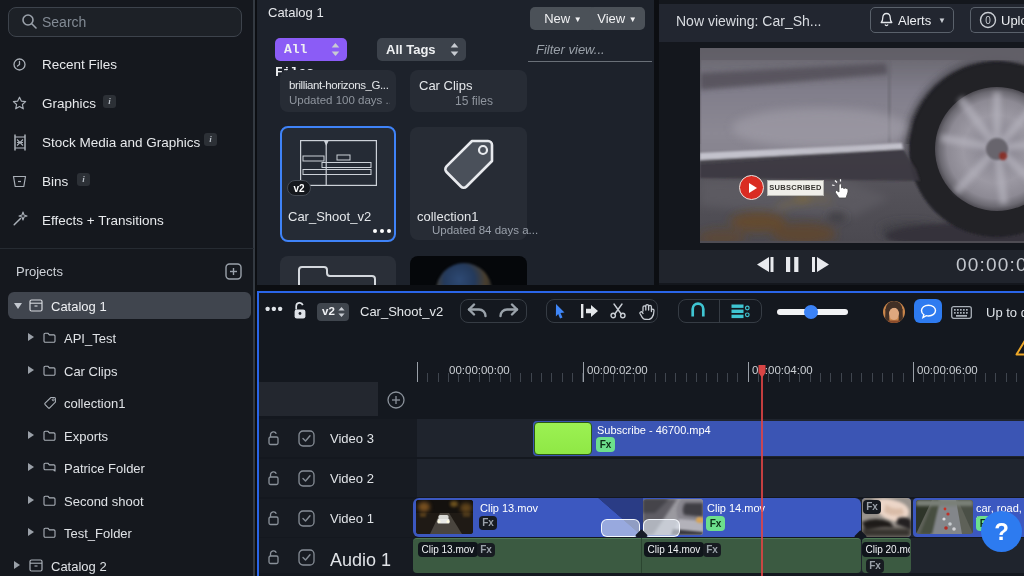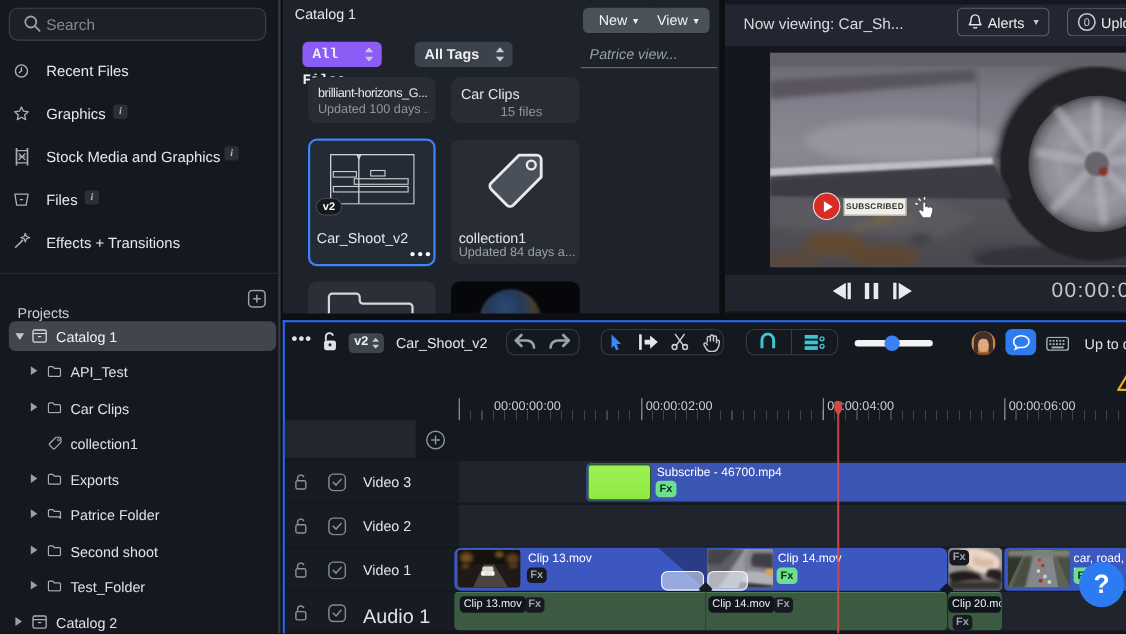--- a/index.html
+++ b/index.html
@@ -48,31 +48,31 @@
       <path d="M4 5.5 L10 11.5 M10 5.5 L4 11.5" stroke="#aab0b8" stroke-width="1.1"></path>
       <line x1="4" y1="8.5" x2="10" y2="8.5" stroke="#aab0b8" stroke-width="1"></line>
     </svg>
 <div class="abs" style="left:42px;top:135px;font-size:13.5px;color:#e7e9ec;">Stock Media and Graphics</div>
 <div class="abs info-badge" style="left:204px;top:133px;">i</div>
 
 <svg class="abs" style="left:12px;top:175px;" width="15" height="13" viewBox="0 0 15 13">
       <path d="M1.5 1.5 H13.5 L11.8 11.5 H3.2 Z" fill="none" stroke="#aab0b8" stroke-width="1.2" stroke-linejoin="round"></path>
       <line x1="6" y1="6.5" x2="9" y2="6.5" stroke="#aab0b8" stroke-width="1.2"></line>
     </svg>
-<div class="abs" style="left:42px;top:174px;font-size:13.5px;color:#e7e9ec;">Files</div>
+<div class="abs" style="left:42px;top:174px;font-size:13.5px;color:#e7e9ec;">Bins</div>
 <div class="abs info-badge" style="left:77px;top:173px;">i</div>
 
 <svg class="abs" style="left:12px;top:211px;" width="16" height="16" viewBox="0 0 16 16">
       <line x1="2.2" y1="13.8" x2="8.5" y2="7.5" stroke="#aab0b8" stroke-width="1.5" stroke-linecap="round"></line>
       <path d="M11 1 L12 4 L15 5 L12 6 L11 9 L10 6 L7 5 L10 4 Z" fill="none" stroke="#aab0b8" stroke-width="1.1" stroke-linejoin="round"></path>
     </svg>
 <div class="abs" style="left:42px;top:213px;font-size:13.5px;color:#e7e9ec;">Effects + Transitions</div>
 
 <div class="abs" style="left:0;top:248px;width:254px;height:1px;background:#262b32;"></div>
-<div class="abs" style="left:16px;top:264px;font-size:13px;color:#ced2d8;margin-top:13px;">Projects</div>
+<div class="abs" style="left:16px;top:264px;font-size:13px;color:#ced2d8;">Projects</div>
 <svg class="abs" style="left:225px;top:263px;" width="17" height="17" viewBox="0 0 17 17">
       <rect x="1" y="1" width="15" height="15" rx="3.5" fill="none" stroke="#9aa1aa" stroke-width="1.4"></rect>
       <line x1="8.5" y1="5" x2="8.5" y2="12" stroke="#9aa1aa" stroke-width="1.4"></line>
       <line x1="5" y1="8.5" x2="12" y2="8.5" stroke="#9aa1aa" stroke-width="1.4"></line>
     </svg>
 
 <div class="abs" style="left:8px;top:292px;width:243px;height:27px;background:#40454e;border-radius:6px;"></div>
 <div class="abs tri-d" style="left:14px;top:303px;"></div>
 <svg class="abs" style="left:29px;top:299px;" width="14" height="13" viewBox="0 0 14 13">
       <rect x="1" y="1" width="12" height="11" rx="1.5" fill="none" stroke="#d6d9de" stroke-width="1.2"></rect>
@@ -139,21 +139,21 @@
 
 <div class="abs" style="left:275px;top:38px;width:72px;height:23px;background:#8b5cf6;border-radius:5px;color:#eef0f2;font-size:13px;line-height:23px;font-weight:bold;font-family:Liberation Mono, monospace;"><span style="margin-left:9px;">All Files</span><svg style="position:absolute;right:7px;top:5px;" width="9" height="13" viewBox="0 0 9 13">
         <path d="M4.5 0 L8.3 4.5 H0.7 Z" fill="#c8ccd2"></path>
         <path d="M4.5 13 L8.3 8.5 H0.7 Z" fill="#c8ccd2"></path>
       </svg></div>
 <div class="abs" style="left:377px;top:38px;width:89px;height:23px;background:#3c424b;border-radius:5px;color:#eef0f2;font-size:13px;line-height:23px;font-weight:bold;"><span style="margin-left:9px;">All Tags</span><svg style="position:absolute;right:7px;top:5px;" width="9" height="13" viewBox="0 0 9 13">
         <path d="M4.5 0 L8.3 4.5 H0.7 Z" fill="#c8ccd2"></path>
         <path d="M4.5 13 L8.3 8.5 H0.7 Z" fill="#c8ccd2"></path>
       </svg></div>
 
-<div class="abs" style="left:536px;top:42px;font-size:13px;font-style:italic;color:#9aa1a9;">Patrice view...</div>
+<div class="abs" style="left:536px;top:42px;font-size:13px;font-style:italic;color:#9aa1a9;">Filter view...</div>
 <div class="abs" style="left:528px;top:61px;width:124px;height:1px;background:#6a7078;"></div>
 
 <div class="abs" style="left:280px;top:70px;width:116px;height:42px;background:#272c35;border-radius:8px;"></div>
 <div class="abs" style="left:289px;top:79px;font-size:11.5px;letter-spacing:-0.4px;color:#e4e7ea;width:102px;overflow:hidden;white-space:nowrap;">brilliant-horizons_G...</div>
 <div class="abs" style="left:289px;top:94px;font-size:11.5px;color:#8f959e;width:101px;overflow:hidden;white-space:nowrap;">Updated 100 days ...</div>
 <div class="abs" style="left:410px;top:70px;width:117px;height:42px;background:#272c35;border-radius:8px;"></div>
 <div class="abs" style="left:419px;top:78px;font-size:13px;color:#e4e7ea;">Car Clips</div>
 <div class="abs" style="left:419px;top:94px;font-size:12px;color:#8f959e;margin-left:36px;">15 files</div>
 
 <div class="abs" style="left:280px;top:126px;width:116px;height:116px;background:#252b35;border:2px solid #3f83f8;border-radius:8px;"></div>
@@ -170,21 +170,21 @@
 <div class="abs" style="left:288px;top:209px;font-size:13px;color:#e4e7ea;">Car_Shoot_v2</div>
 <div class="abs" style="left:288px;top:224px;font-size:14px;color:#9aa1ab;margin-top:33px;">Updated 10 min</div>
 <div class="abs" style="left:373px;top:229px;width:22px;height:5px;font-size:0;line-height:0;white-space:nowrap;"><span style="display:inline-block;width:4px;height:4px;border-radius:50%;background:#fff;margin-right:3px;"></span><span style="display:inline-block;width:4px;height:4px;border-radius:50%;background:#fff;margin-right:3px;"></span><span style="display:inline-block;width:4px;height:4px;border-radius:50%;background:#fff;"></span></div>
 
 <div class="abs" style="left:410px;top:127px;width:117px;height:113px;background:#272c35;border-radius:8px;"></div>
 <svg class="abs" style="left:436px;top:133px;" width="64" height="64" viewBox="0 0 64 64">
       <path d="M36 8 h16 a4 4 0 0 1 4 4 v16 L30.5 53.5 a4 4 0 0 1 -5.6 0 L10.5 39 a4 4 0 0 1 0 -5.6 Z" fill="#4a505a" stroke="#e8eaee" stroke-width="2.6" stroke-linejoin="round"></path>
       <circle cx="47" cy="17" r="4" fill="#4a505a" stroke="#e8eaee" stroke-width="2.2"></circle>
     </svg>
 <div class="abs" style="left:417px;top:209px;font-size:13px;color:#e4e7ea;">collection1</div>
-<div class="abs" style="left:417px;top:224px;font-size:11.5px;color:#9aa1ab;width:106px;overflow:hidden;white-space:nowrap;">Updated 84 days a...</div>
+<div class="abs" style="left:432px;top:224px;font-size:11.5px;color:#9aa1ab;width:106px;overflow:hidden;white-space:nowrap;">Updated 84 days a...</div>
 
 <div class="abs" style="left:280px;top:256px;width:116px;height:29px;background:#2a2f38;border-radius:8px 8px 0 0;"></div>
 <svg class="abs" style="left:297px;top:264px;" width="80" height="21" viewBox="0 0 80 21">
       <path d="M2 21 V6 a3 3 0 0 1 3 -3 h22 a3 3 0 0 1 3 3 v3 a3 3 0 0 0 3 3 h42 a3 3 0 0 1 3 3 v6" fill="none" stroke="#d4d8dd" stroke-width="2"></path>
     </svg>
 <div class="abs" style="left:410px;top:256px;width:117px;height:29px;background:#05070a;border-radius:8px 8px 0 0;overflow:hidden;">
   <div class="abs" style="left:26px;top:7px;width:56px;height:56px;border-radius:50%;background:radial-gradient(circle at 42% 30%, #2e4a74 0%, #243a5c 30%, #4a3e2c 52%, #16202e 72%, #080b12 100%);filter:blur(1.2px);"></div>
 </div>
 
 <div class="abs" id="rightpanel" style="left:659px;top:0;width:365px;height:285px;background:#14171d;"></div>

